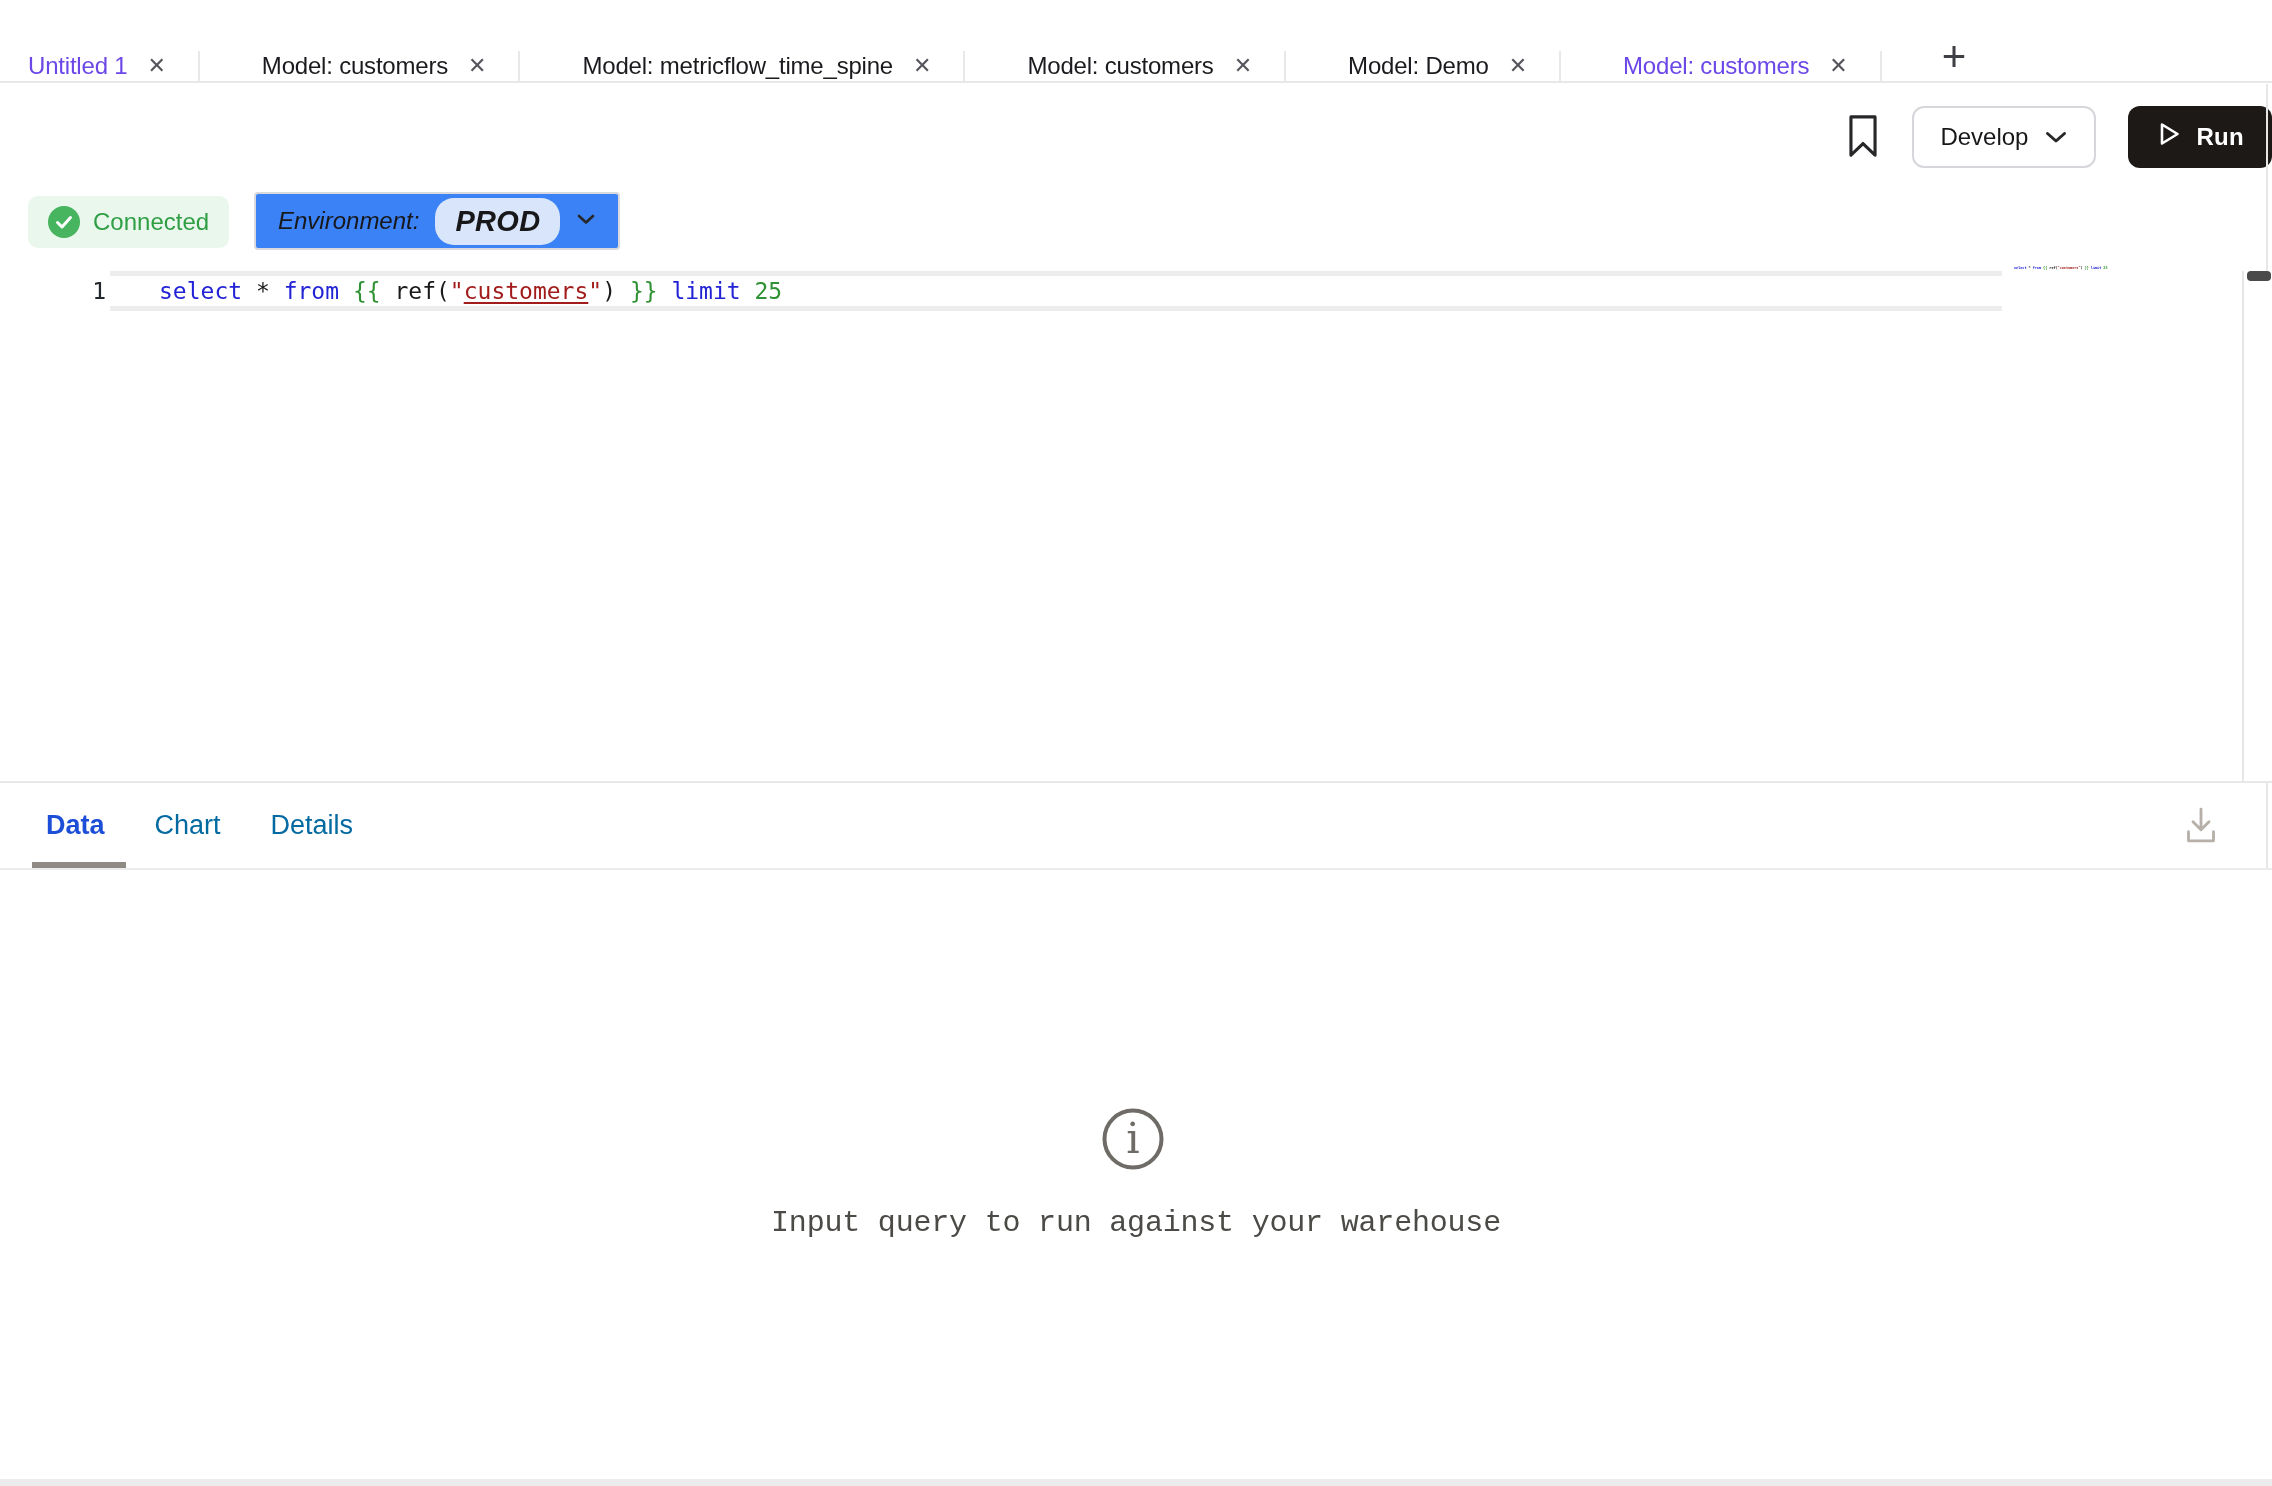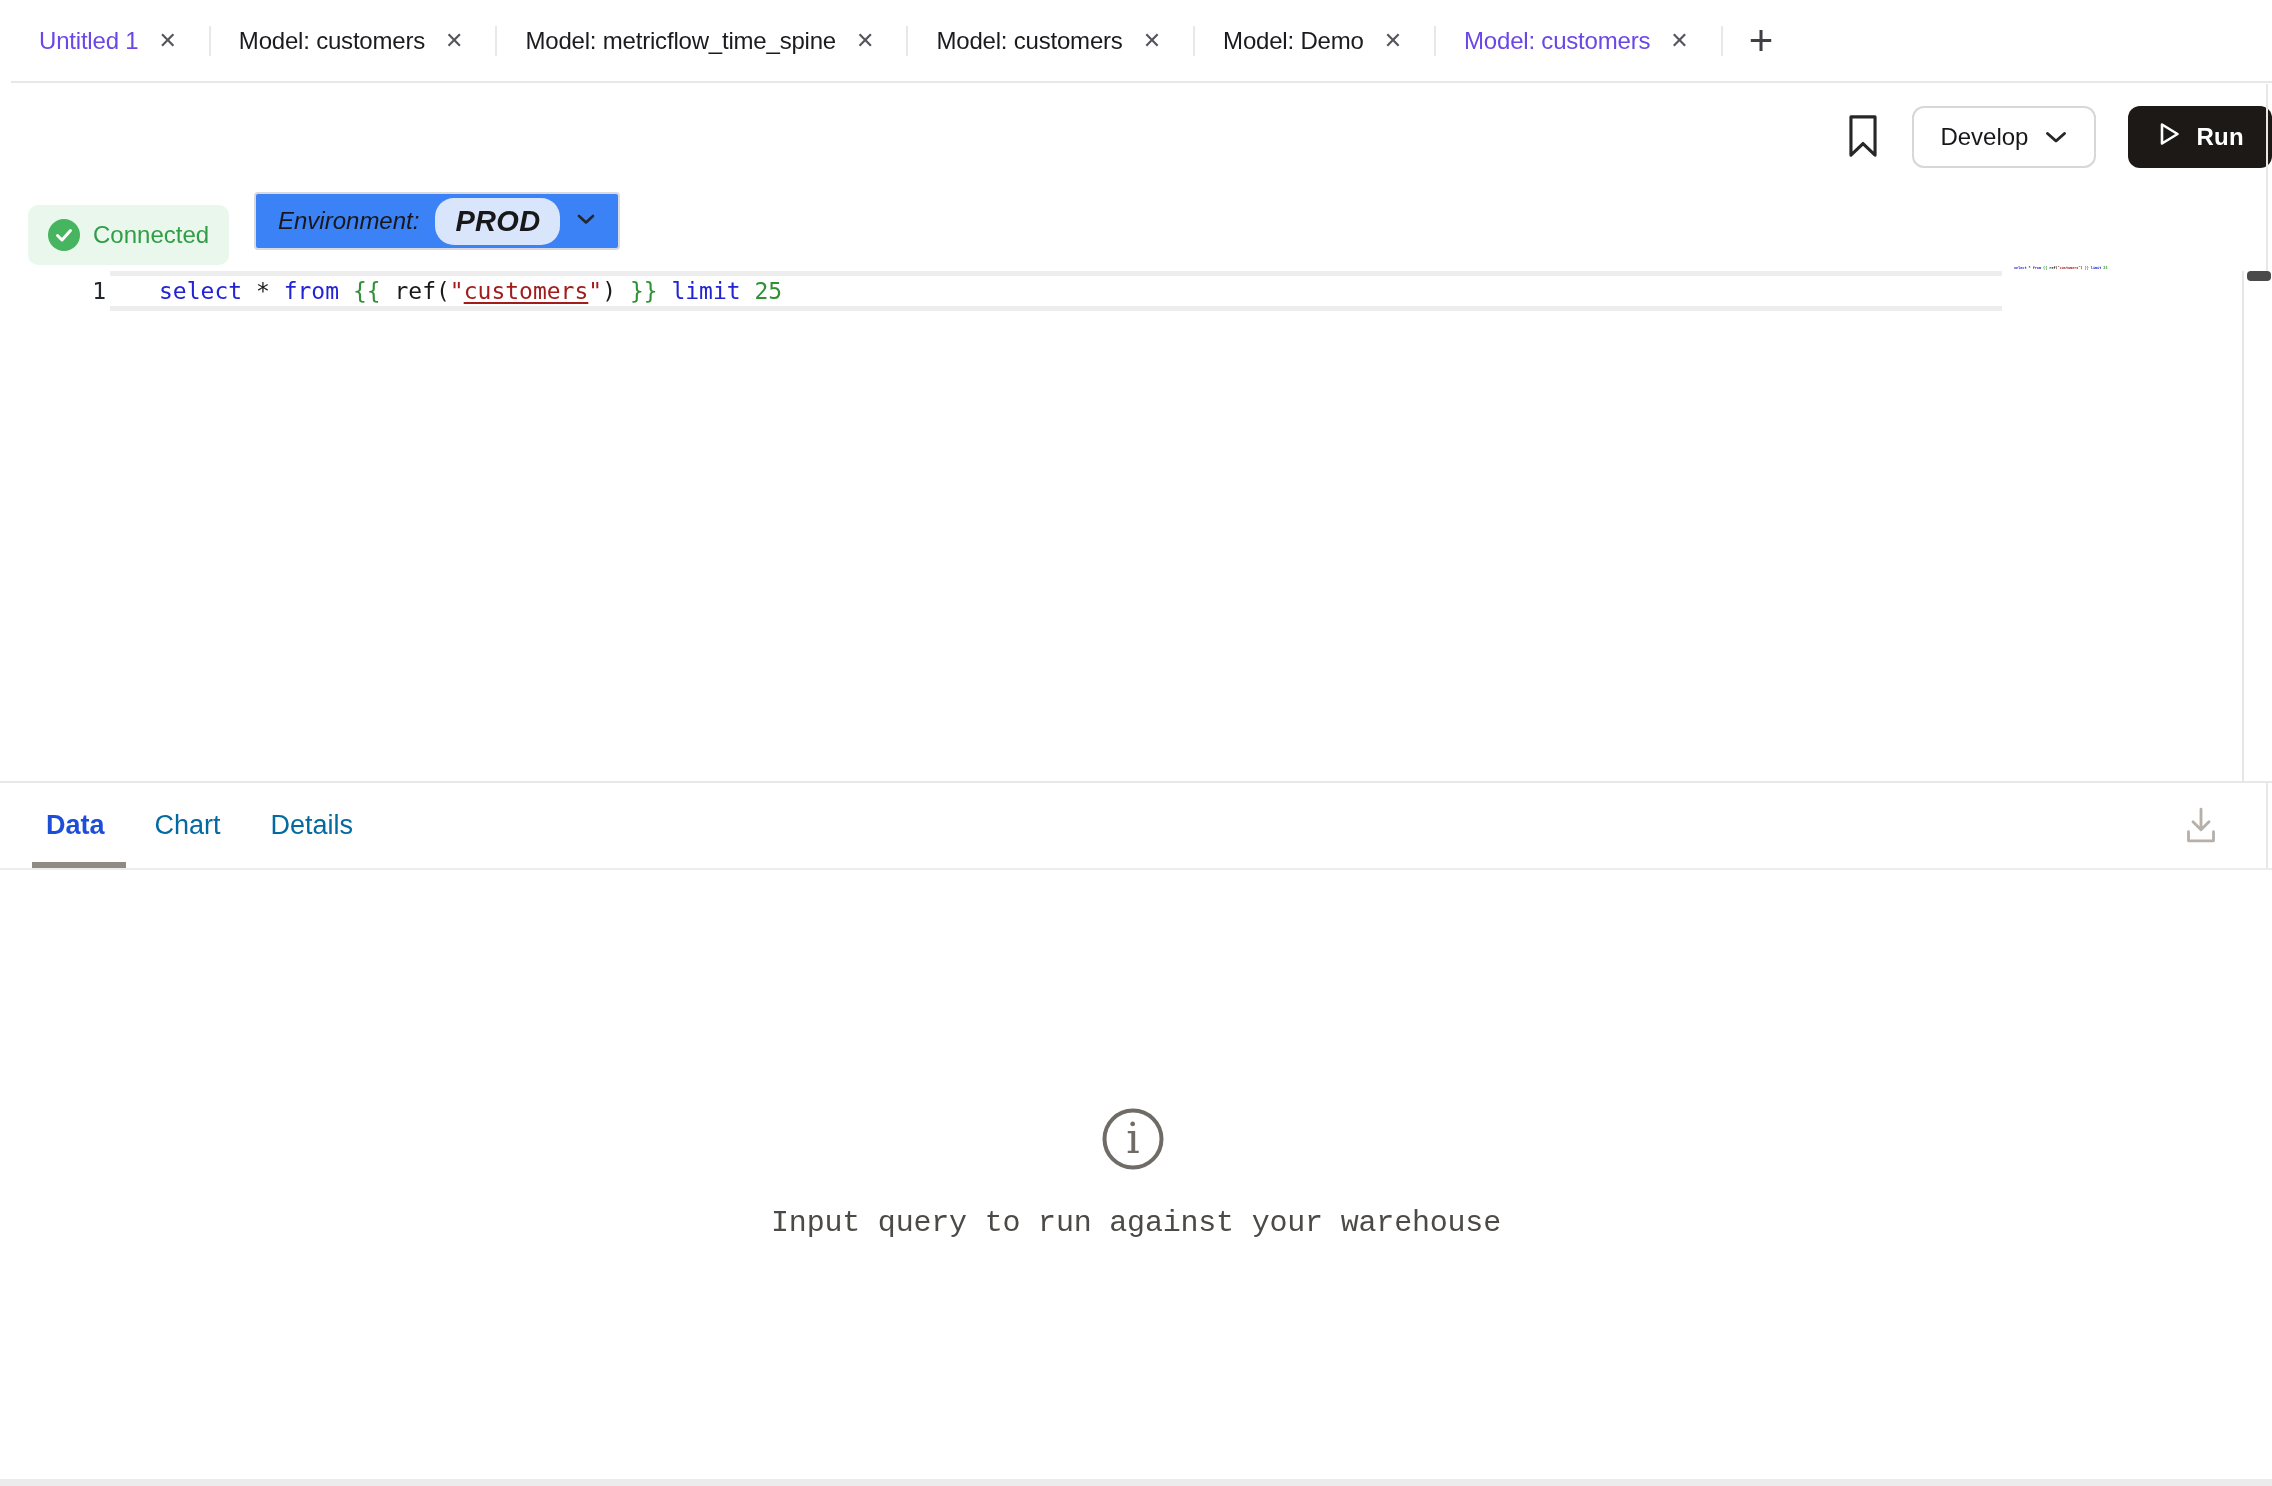--- a/index.html
+++ b/index.html
@@ -3,23 +3,24 @@
 <meta charset="utf-8">
 <style>
   html,body{margin:0;padding:0;}
   body{
     width:2272px;height:1486px;position:relative;overflow:hidden;
     background:#ffffff;font-family:"Liberation Sans",sans-serif;
     -webkit-font-smoothing:antialiased;
   }
   
   .tabbar{
-    position:absolute;top:0;left:11px;right:0;height:81px;
-    display:flex;align-items:center;background:#fff;
+    position:absolute;top:0;left:0;right:0;height:81px;
+    display:flex;align-items:flex-end;background:#fff;
     border-bottom:2px solid #e8e8e8;
+    gap:34px;
   }
   .tab{
     display:flex;align-items:center;gap:16px;padding:0 28px;
     border-right:2px solid #e8e8e8;background:#fff;cursor:default;
   }
   .tab-label{font-size:24px;color:#1b1b1f;white-space:nowrap;letter-spacing:-0.2px;}
   .tab-label.purple{color:#6b47e8;}
   .tab-close{font-size:22px;color:#55555c;line-height:1;padding:4px;}
   .newtab{display:flex;align-items:center;padding:0 26px;font-size:42px;font-weight:300;color:#3f3f46;}
   
@@ -34,23 +35,23 @@
     background:#fff;border:2px solid #d6d6db;border-radius:12px;
     font-size:24px;color:#18181b;font-family:inherit;
   }
   .run-btn{
     height:62px;display:flex;align-items:center;gap:14px;padding:0 28px;
     background:#1c1917;border:none;border-radius:12px;
     font-size:24px;font-weight:600;color:#fff;font-family:inherit;letter-spacing:0.3px;
   }
   
   .connected-badge{
-    position:absolute;left:28px;top:196px;height:60px;
+    position:absolute;left:28px;top:196px;height:52px;
     display:flex;align-items:center;gap:13px;padding:0 20px;
-    background:#e9f7ed;border-radius:10px;margin-top:9px;
+    background:#e9f7ed;border-radius:10px;
   }
   .connected-label{font-size:24px;font-weight:500;color:#2f9e44;}
   .check-circle{width:32px;height:32px;border-radius:50%;background:#47b45f;display:flex;align-items:center;justify-content:center;}
   .env-select{
     position:absolute;left:254px;top:192px;height:58px;box-sizing:border-box;
     display:flex;align-items:center;gap:16px;padding:0 22px;
     background:#3b82f6;border:2px solid #d9d9de;border-radius:4px;font-style:italic;
   }
   .env-label{font-size:24px;color:#18181b;}
   .env-pill{background:#d9e5fa;border-radius:19px;padding:7px 20px;font-size:29px;font-weight:600;color:#18181b;letter-spacing:0.3px;}

